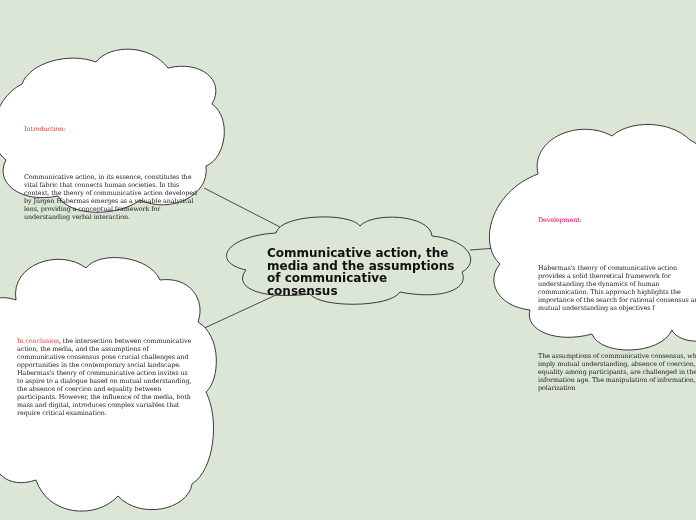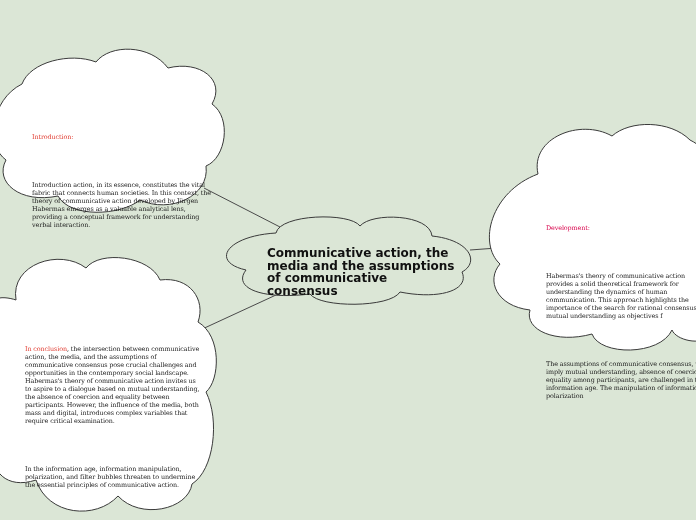--- a/index.html
+++ b/index.html
@@ -6,21 +6,21 @@
     body {
       width: 696px; height: 520px; overflow: hidden;
       background: #dbe6d6; position: relative;
       font-family: "DejaVu Serif", "Liberation Serif", serif;
     }
     #canvas { position: absolute; left: 0; top: 0; width: 696px; height: 520px; }
     .topic-text {
       position: absolute; color: #1a1a1a;
       font-family: "DejaVu Serif", serif;
       font-size: 6.4px; line-height: 8px; letter-spacing: -0.1px;
-      white-space: pre-wrap; margin: 16px;
+      white-space: pre-wrap; margin: 8px;
     }
     .topic-text .heading { font-weight: normal; }
     .para { display: block; margin: 0; }
     .gap { display: block; height: 8px; }
     .central-text {
       position: absolute; left: 267px; top: 247px; width: 190px;
       font-family: "DejaVu Sans", sans-serif; font-weight: bold;
       font-size: 12px; line-height: 12.5px; color: #111;
     }
   </style>
@@ -54,28 +54,27 @@
            C220,420 214,470 192,484 C188,510 140,520 118,496
            C96,520 48,516 36,480 C6,490 -10,470 -6,450
            L-6,300 C0,296 10,298 16,300 Z" fill="#ffffff" stroke="#3a3a3a" stroke-width="1"></path>
 </svg>
 
 <div class="central-text">Communicative action, the media and the assumptions of communicative consensus</div>
 
 <div class="topic-text" style="left:16px; top:101px; width:180px;">
   <span class="para heading" style="color:#e03a2f;">Introduction:</span>
   <span class="gap"></span>
-  <span class="para">Introduction action, in its essence, constitutes the vital fabric that connects human societies. In this context, the theory of communicative action developed by Jürgen Habermas emerges as a valuable analytical lens, providing a conceptual framework for understanding verbal interaction.</span>
+  <span class="para">Communicative action, in its essence, constitutes the vital fabric that connects human societies. In this context, the theory of communicative action developed by Jürgen Habermas emerges as a valuable analytical lens, providing a conceptual framework for understanding verbal interaction.</span>
 </div>
 
 <div class="topic-text" style="left:530px; top:192px; width:172px;">
   <span class="para heading" style="color:#d8004a;">Development:</span>
   <span class="gap"></span>
   <span class="para" style="width:166px;">Habermas's theory of communicative action provides a solid theoretical framework for understanding the dynamics of human communication. This approach highlights the importance of the search for rational consensus and mutual understanding as objectives f</span>
   <span class="gap"></span>
   <span class="para" style="width:172px; white-space:normal;">The assumptions of communicative consensus, which imply mutual understanding, absence of coercion, and equality among participants, are challenged in the information age. The manipulation of information, the polarization</span>
 </div>
 
 <div class="topic-text" style="left:9px; top:313px; width:178px;">
   <span class="para"><span style="color:#e03a2f;">In conclusion</span><span>, the intersection between communicative action, the media, and the assumptions of communicative consensus pose crucial challenges and opportunities in the contemporary social landscape. Habermas's theory of communicative action invites us to aspire to a dialogue based on mutual understanding, the absence of coercion and equality between participants. However, the influence of the media, both mass and digital, introduces complex variables that require critical examination.</span></span>
   <span class="gap"></span>
-  <span class="para">In the information age, information manipulation, polarization, and filter bubbles threaten to undermine the essential principles of communicative action.</span>
 </div>
 
 </body></html>

